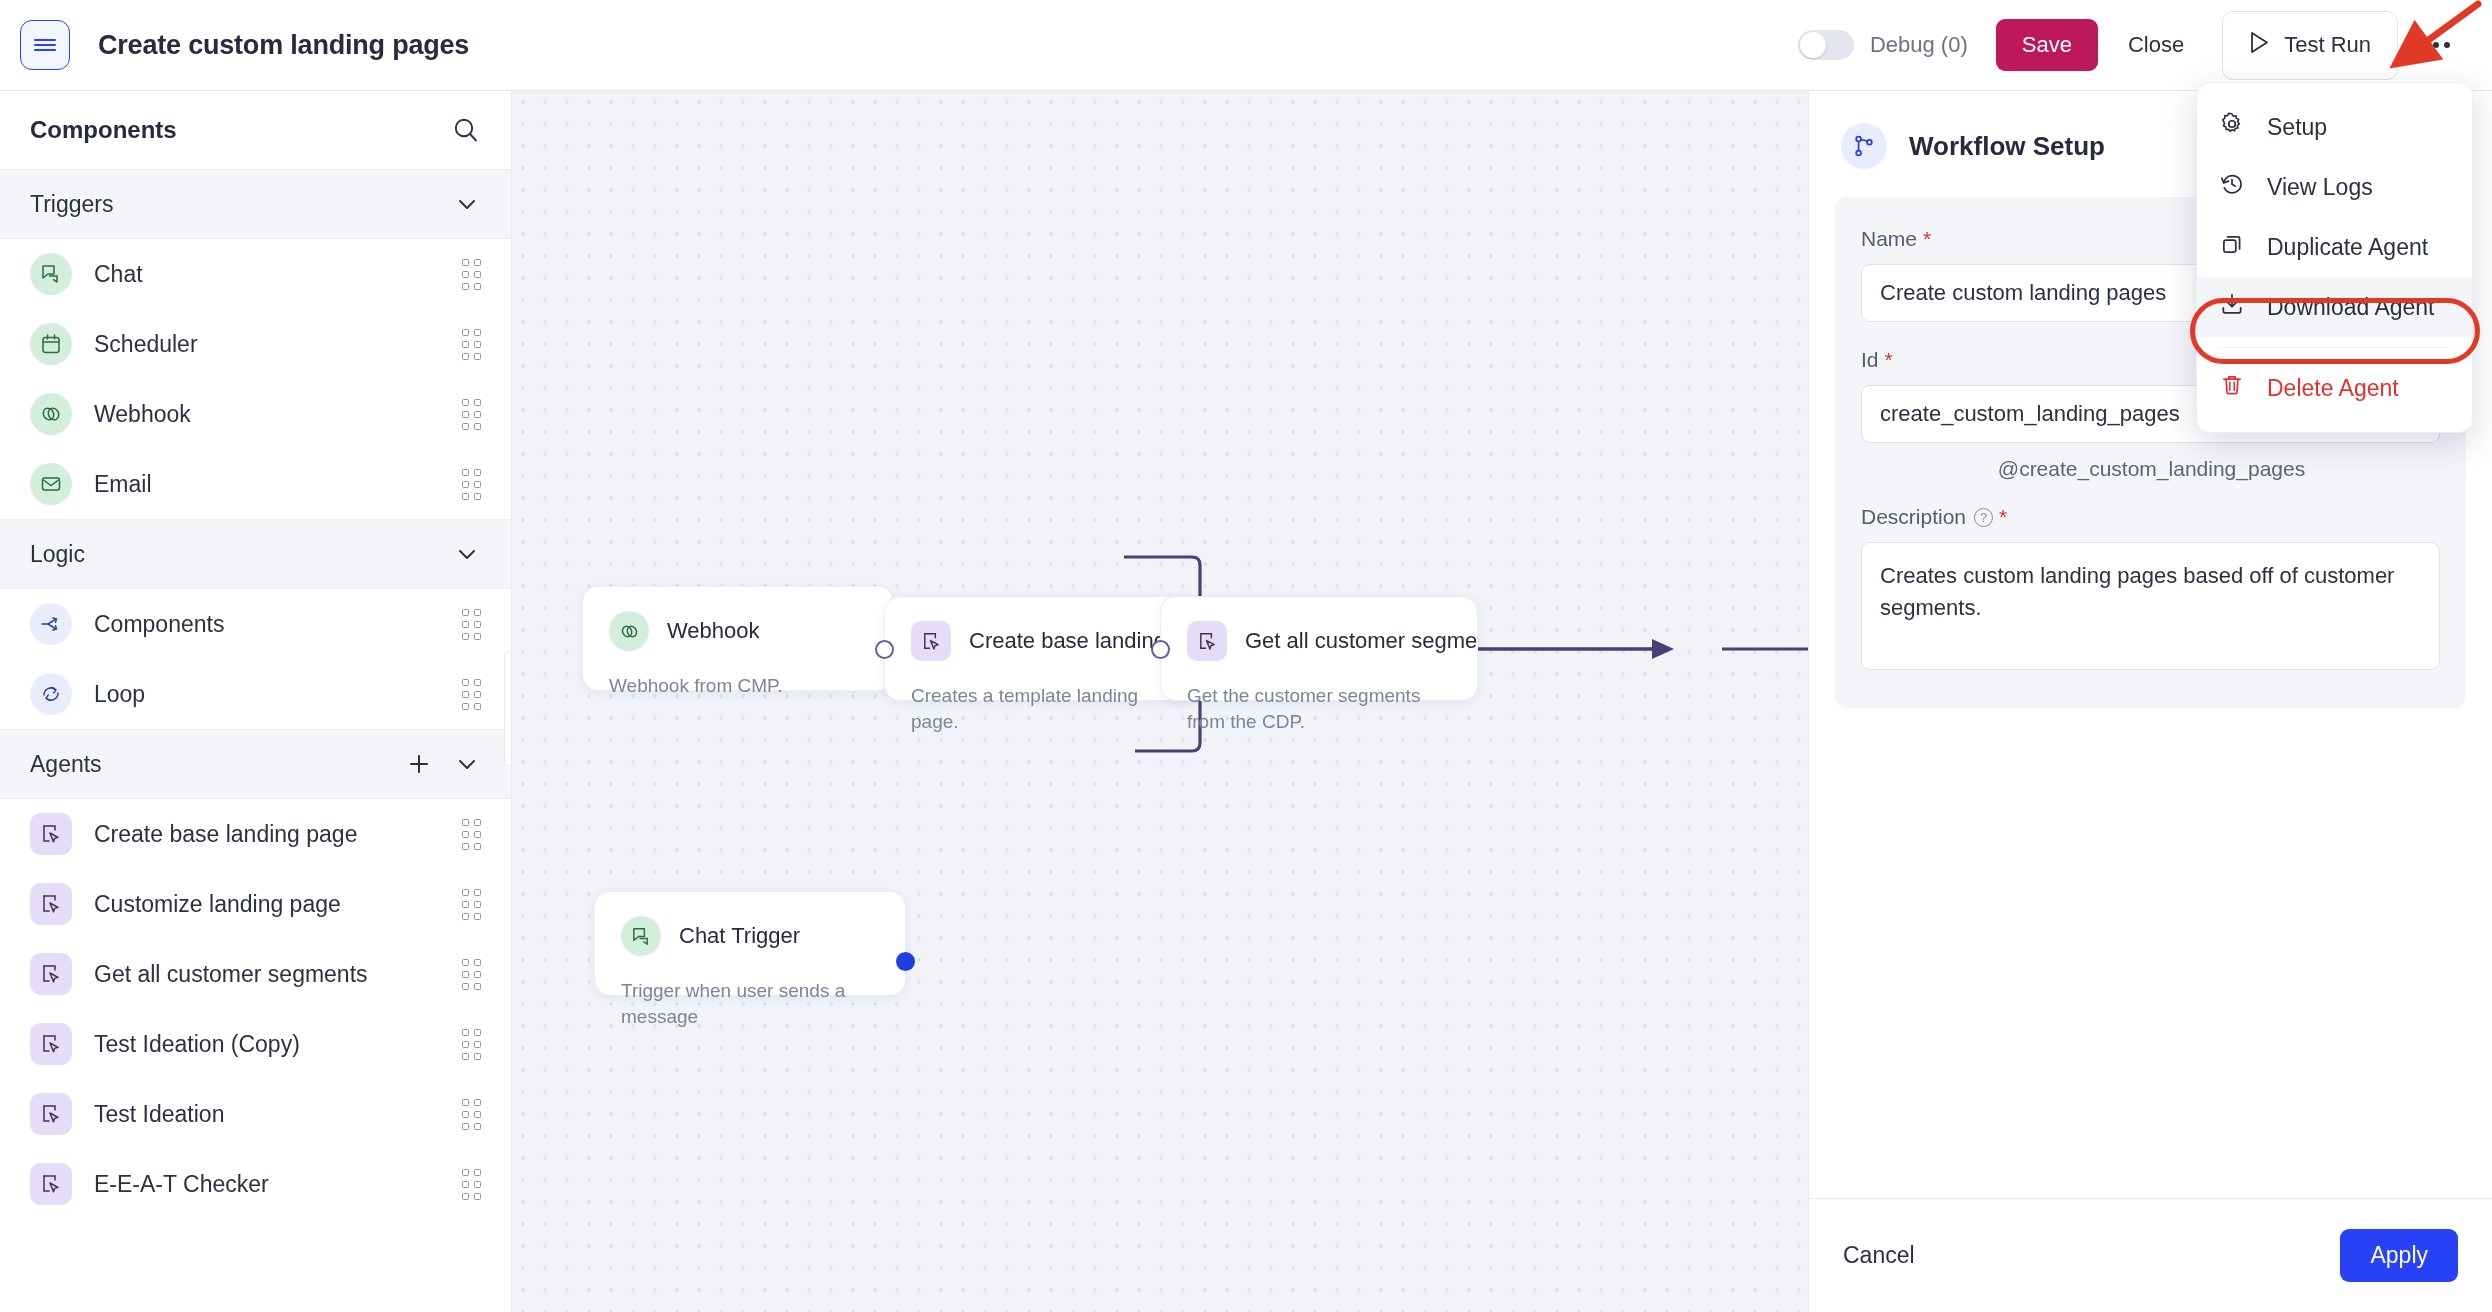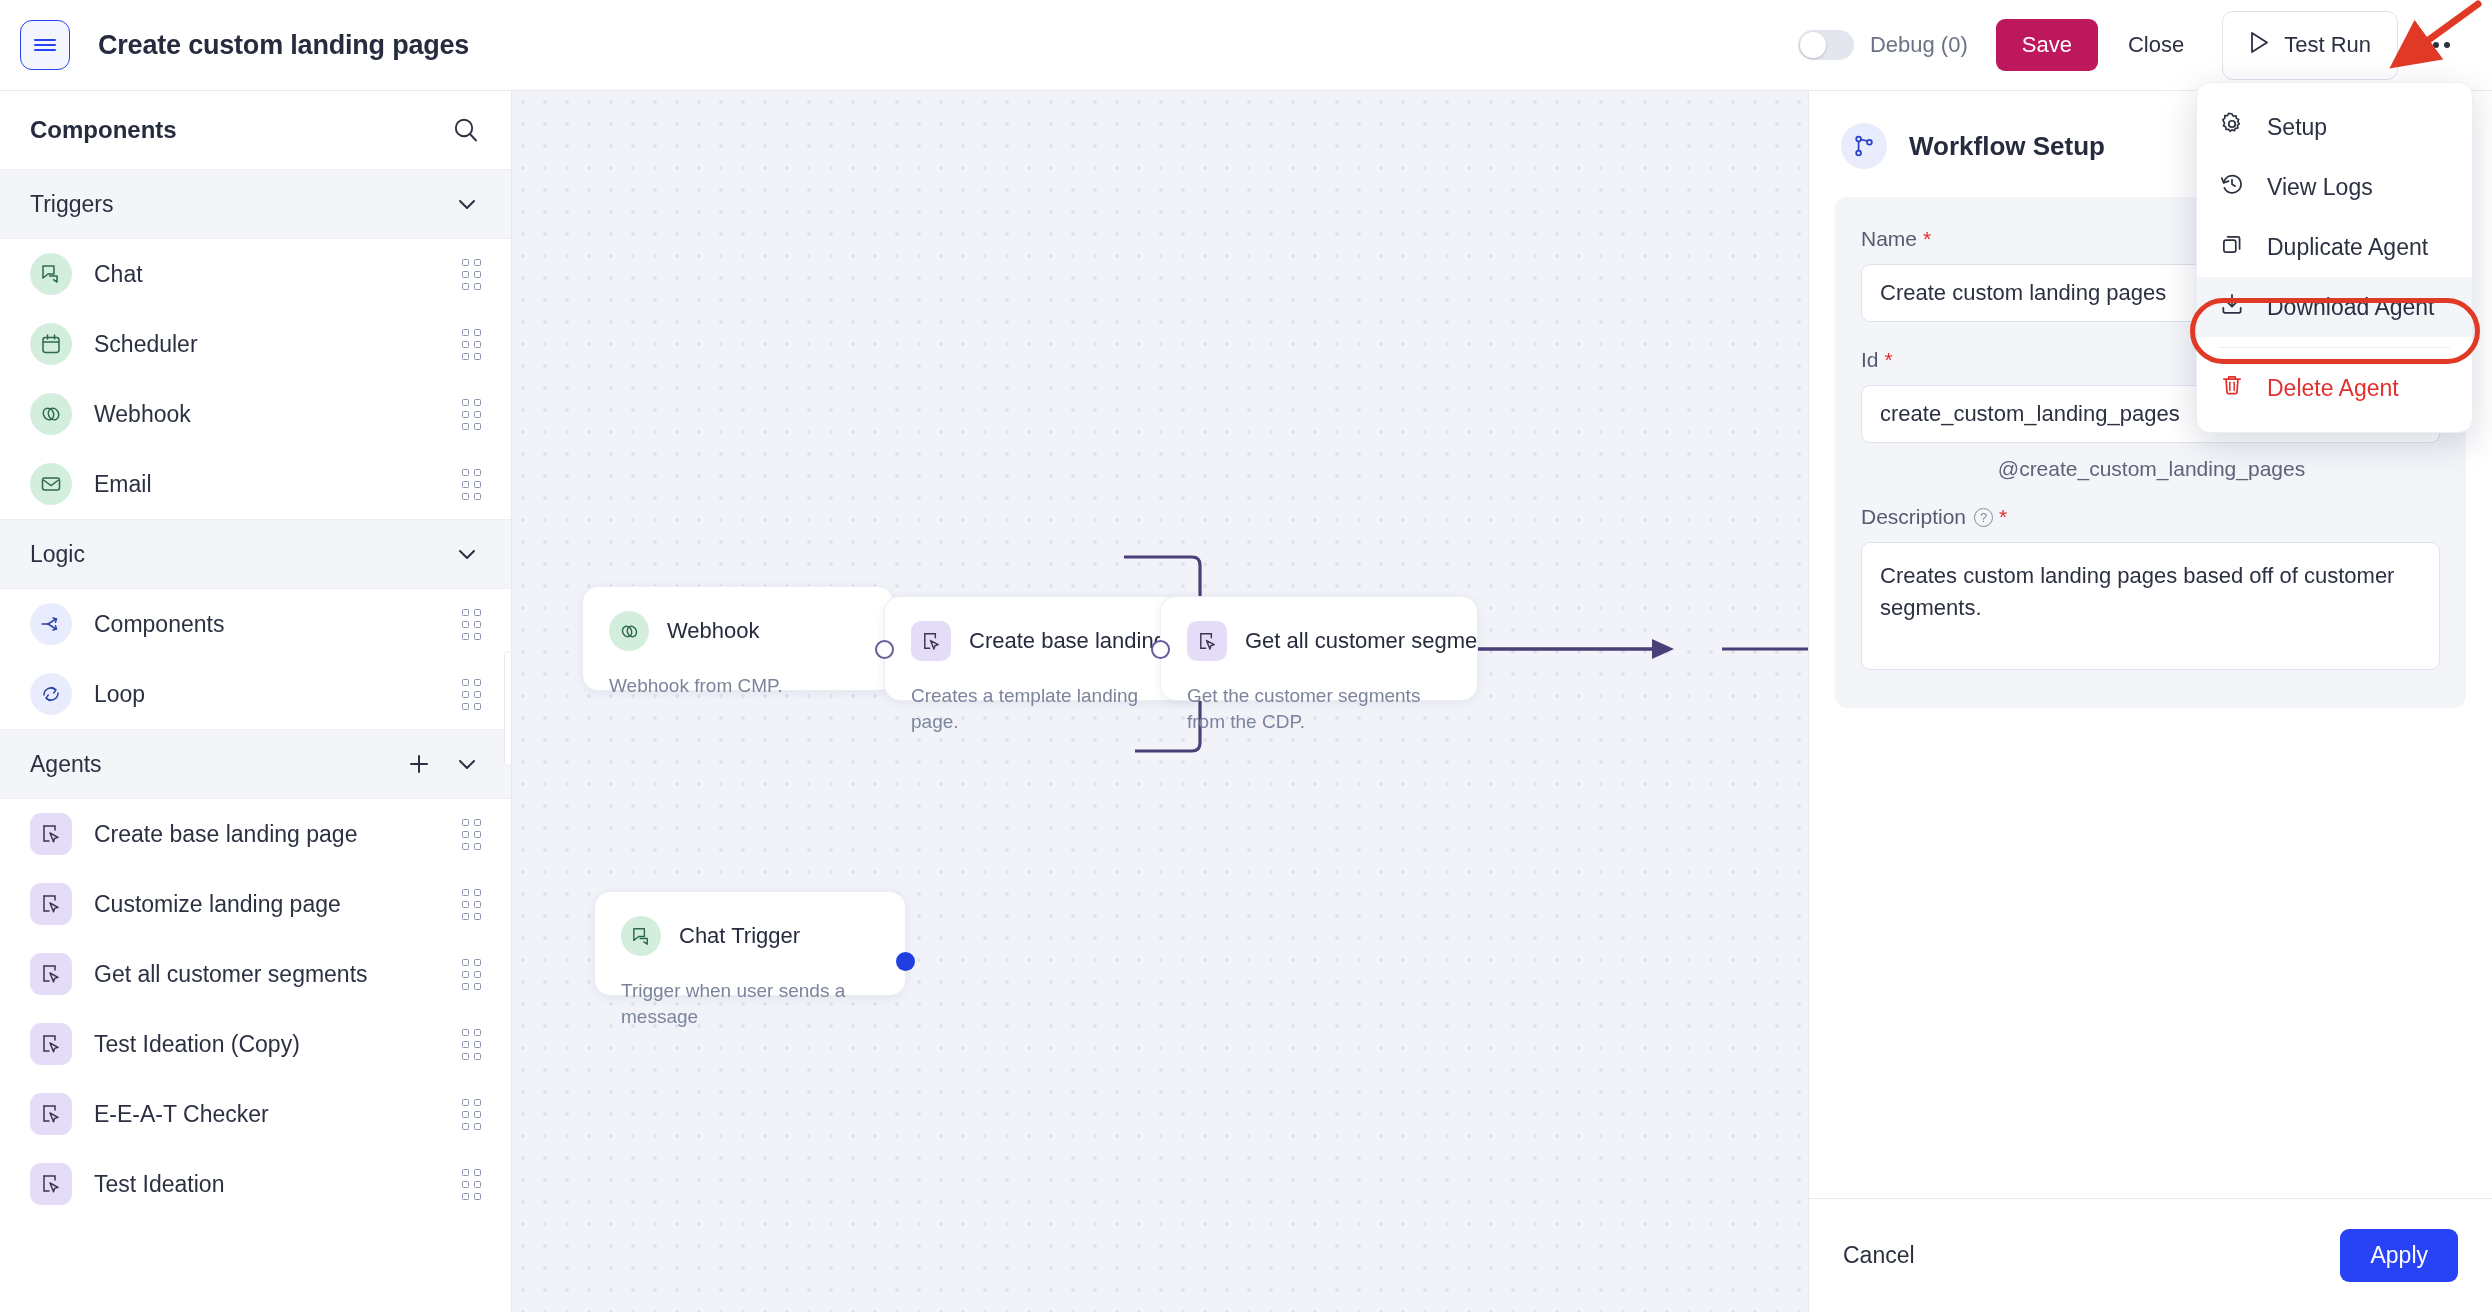--- a/index.html
+++ b/index.html
@@ -443,39 +443,39 @@
             </div>
         </div>
         <div class="sb-item">
           <div class="av purple">
             <svg width="24" height="24" viewBox="0 0 24 24">
                 <path d="M5 4h11v4" fill="none" stroke="#3b3550" stroke-width="1.5" stroke-linecap="round"></path>
                 <path d="M5 4v15h5" fill="none" stroke="#3b3550" stroke-width="1.5" stroke-linecap="round"></path>
                 <path d="M11 11l8 4.3-3.4 1.1-1.1 3.4z" fill="none" stroke="#3b3550" stroke-width="1.5" stroke-linejoin="round"></path>
               </svg>
           </div>
+          <div class="nm">Test Ideation</div>
+          <div class="grip">
+              <i></i>
+              <i></i>
+              <i></i>
+              <i></i>
+              <i></i>
+              <i></i>
+            </div>
+        </div>
+        <div class="sb-item">
+          <div class="av purple">
+            <svg width="24" height="24" viewBox="0 0 24 24">
+                <path d="M5 4h11v4" fill="none" stroke="#3b3550" stroke-width="1.5" stroke-linecap="round"></path>
+                <path d="M5 4v15h5" fill="none" stroke="#3b3550" stroke-width="1.5" stroke-linecap="round"></path>
+                <path d="M11 11l8 4.3-3.4 1.1-1.1 3.4z" fill="none" stroke="#3b3550" stroke-width="1.5" stroke-linejoin="round"></path>
+              </svg>
+          </div>
           <div class="nm">E-E-A-T Checker</div>
-          <div class="grip">
-              <i></i>
-              <i></i>
-              <i></i>
-              <i></i>
-              <i></i>
-              <i></i>
-            </div>
-        </div>
-        <div class="sb-item">
-          <div class="av purple">
-            <svg width="24" height="24" viewBox="0 0 24 24">
-                <path d="M5 4h11v4" fill="none" stroke="#3b3550" stroke-width="1.5" stroke-linecap="round"></path>
-                <path d="M5 4v15h5" fill="none" stroke="#3b3550" stroke-width="1.5" stroke-linecap="round"></path>
-                <path d="M11 11l8 4.3-3.4 1.1-1.1 3.4z" fill="none" stroke="#3b3550" stroke-width="1.5" stroke-linejoin="round"></path>
-              </svg>
-          </div>
-          <div class="nm">Test Ideation</div>
           <div class="grip">
               <i></i>
               <i></i>
               <i></i>
               <i></i>
               <i></i>
               <i></i>
             </div>
         </div>
       </div>

